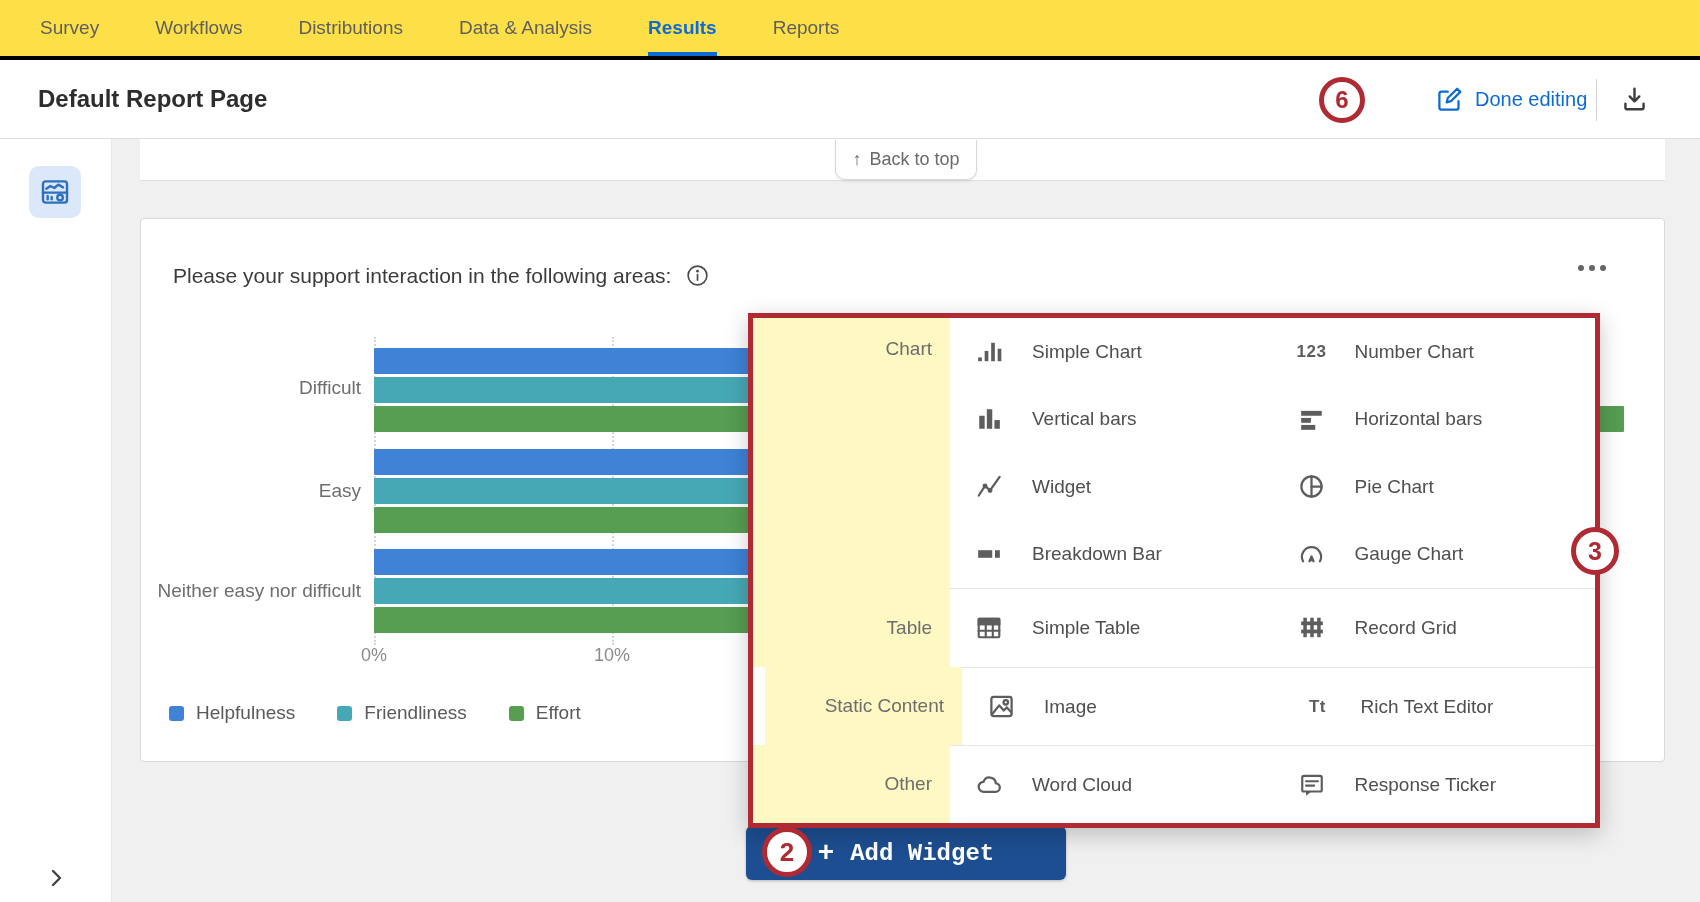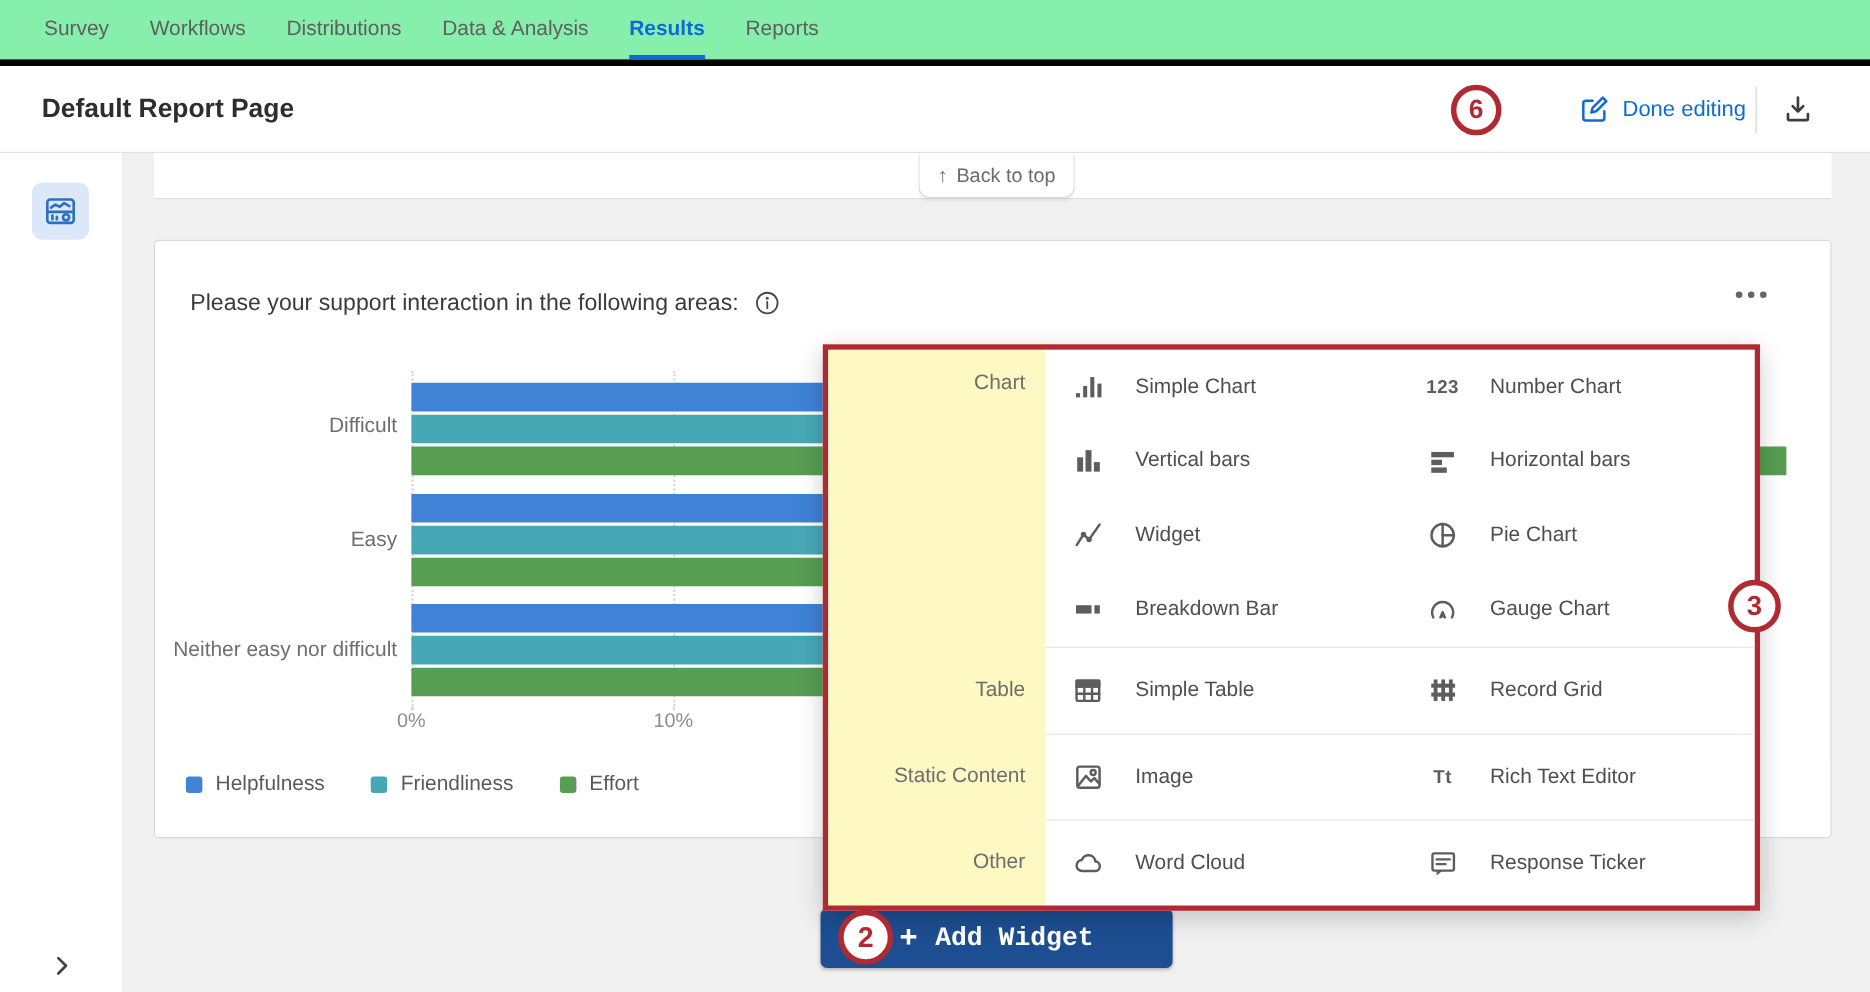--- a/index.html
+++ b/index.html
@@ -1,22 +1,22 @@
 <!DOCTYPE html>
 <html><head>
 <meta charset="utf-8">
 <style>
   * { margin:0; padding:0; box-sizing:border-box; }
   body { background:#888; font-family:"Liberation Sans", sans-serif; }
   #page { position:relative; width:1700px; height:902px; background:#ffffff; overflow:hidden;
           font-family:"Liberation Sans", sans-serif; }
 
   
-  .top-nav { position:absolute; left:0; top:0; width:1700px; height:60px; background:#86efac;
-             border-bottom:6px solid #000000; display:flex; align-items:stretch; padding-left:40px; gap:37px; z-index:10;}
+  .top-nav { position:absolute; left:0; top:0; width:1700px; height:60px; background:#fde047;
+             border-bottom:4px solid #000000; display:flex; align-items:stretch; padding-left:40px; gap:56px; z-index:10;}
   .nav-item { display:flex; align-items:center; font-size:19px; color:#5f5f5f; cursor:pointer;
               border-bottom:4px solid transparent; padding-top:4px; }
   .nav-item.active { color:#0d6bd8; font-weight:700; border-bottom-color:#0d6bd8; }
 
   
   .title-bar { position:absolute; left:0; top:60px; width:1700px; height:79px; background:#fff;
                border-bottom:1px solid #dedede; z-index:9; }
   .page-title { position:absolute; left:38px; top:0; height:100%; display:flex; align-items:center;
                 font-size:24px; font-weight:700; color:#2d2d2d; }
   .edit-btn { position:absolute; left:1436px; top:0; height:100%; display:flex; align-items:center; gap:12px;
@@ -325,21 +325,21 @@
                 <rect x="2" y="13.5" width="20" height="3.4"></rect>
                 <rect x="4" y="2.5" width="3.2" height="18"></rect>
                 <rect x="10.4" y="2.5" width="3.2" height="18"></rect>
                 <rect x="16.8" y="2.5" width="3.2" height="18"></rect>
               </svg>
             </span>
             <span class="mi-label">Record Grid</span>
           </div>
         </div>
       </div>
-      <div class="menu-section" style="height: 78px;">
+      <div class="menu-section" style="height: 78px; padding-left: 12px;">
         <div class="menu-label-cell lc-center">Static Content</div>
         <div class="section-content" style="grid-auto-rows: 77px;">
           <div class="menu-item">
             <span class="mi-icon">
               <svg width="27" height="27" viewBox="0 0 24 24" fill="none" stroke="currentColor" stroke-width="2" stroke-linecap="round" stroke-linejoin="round">
                 <rect x="3" y="3.5" width="18" height="17" rx="2"></rect>
                 <circle cx="15.8" cy="8.3" r="2"></circle>
                 <path d="M4 18.5 L10 11 L14 15.5 L16.8 12.8 L20.5 17"></path>
               </svg>
             </span>

